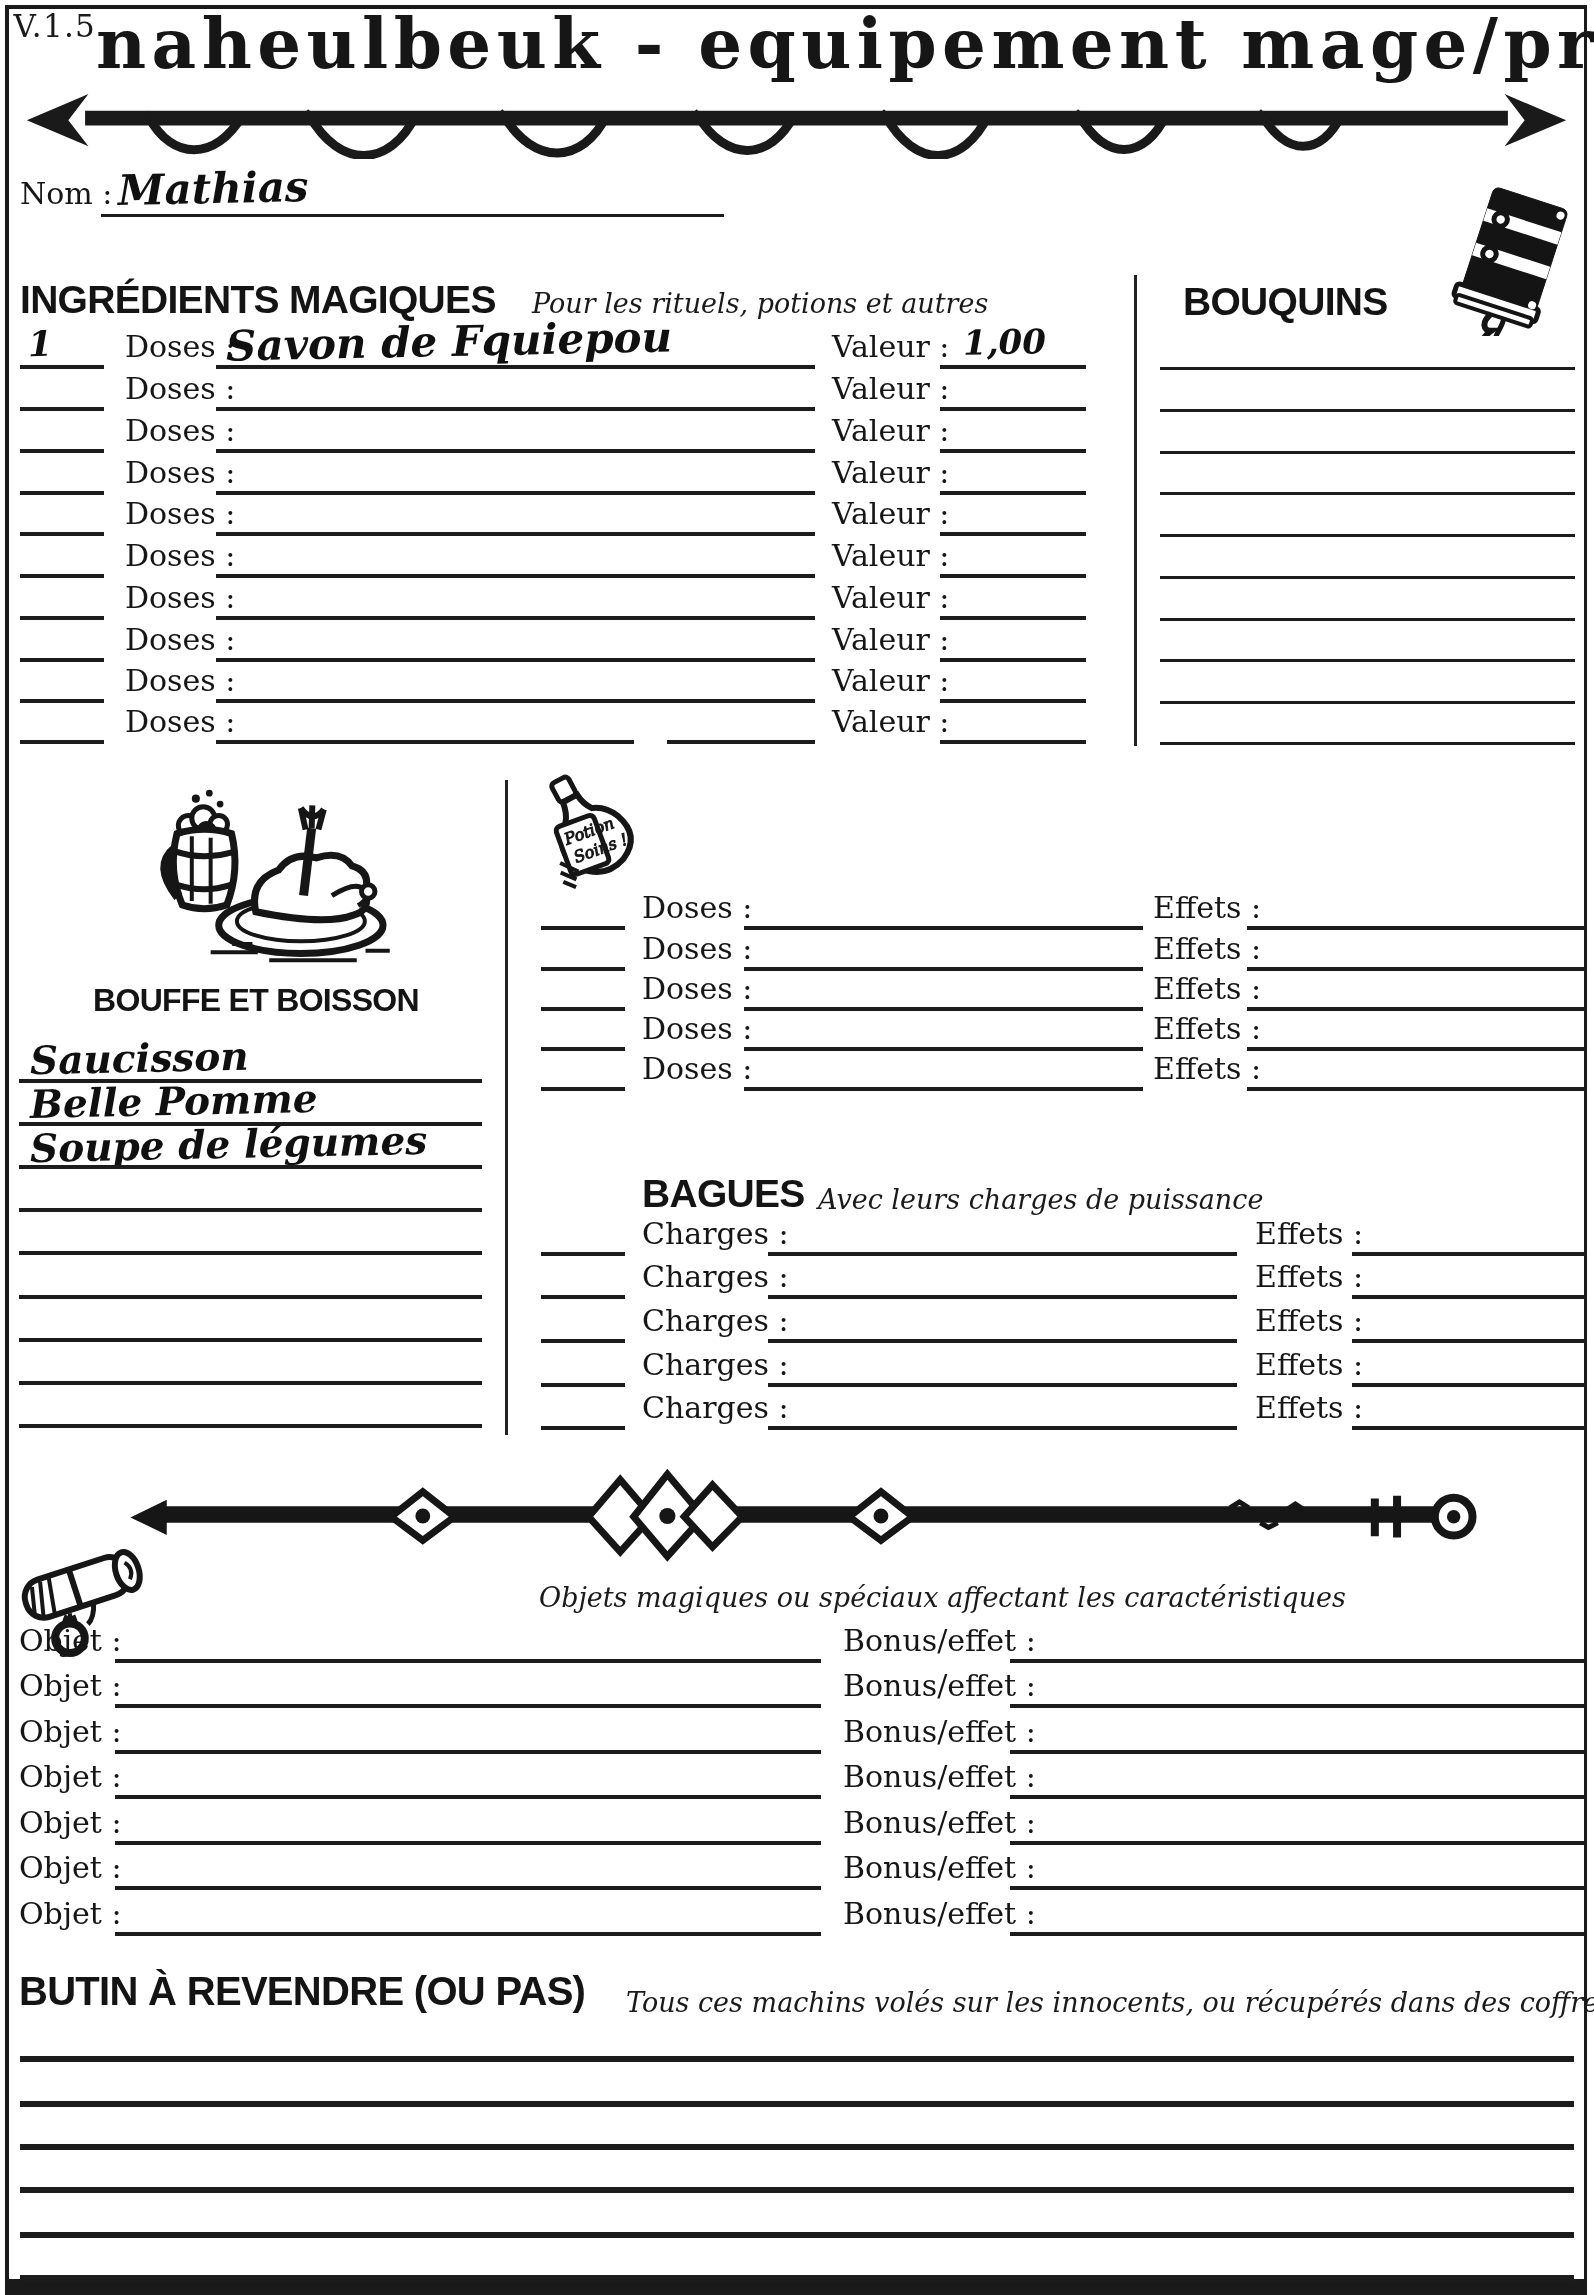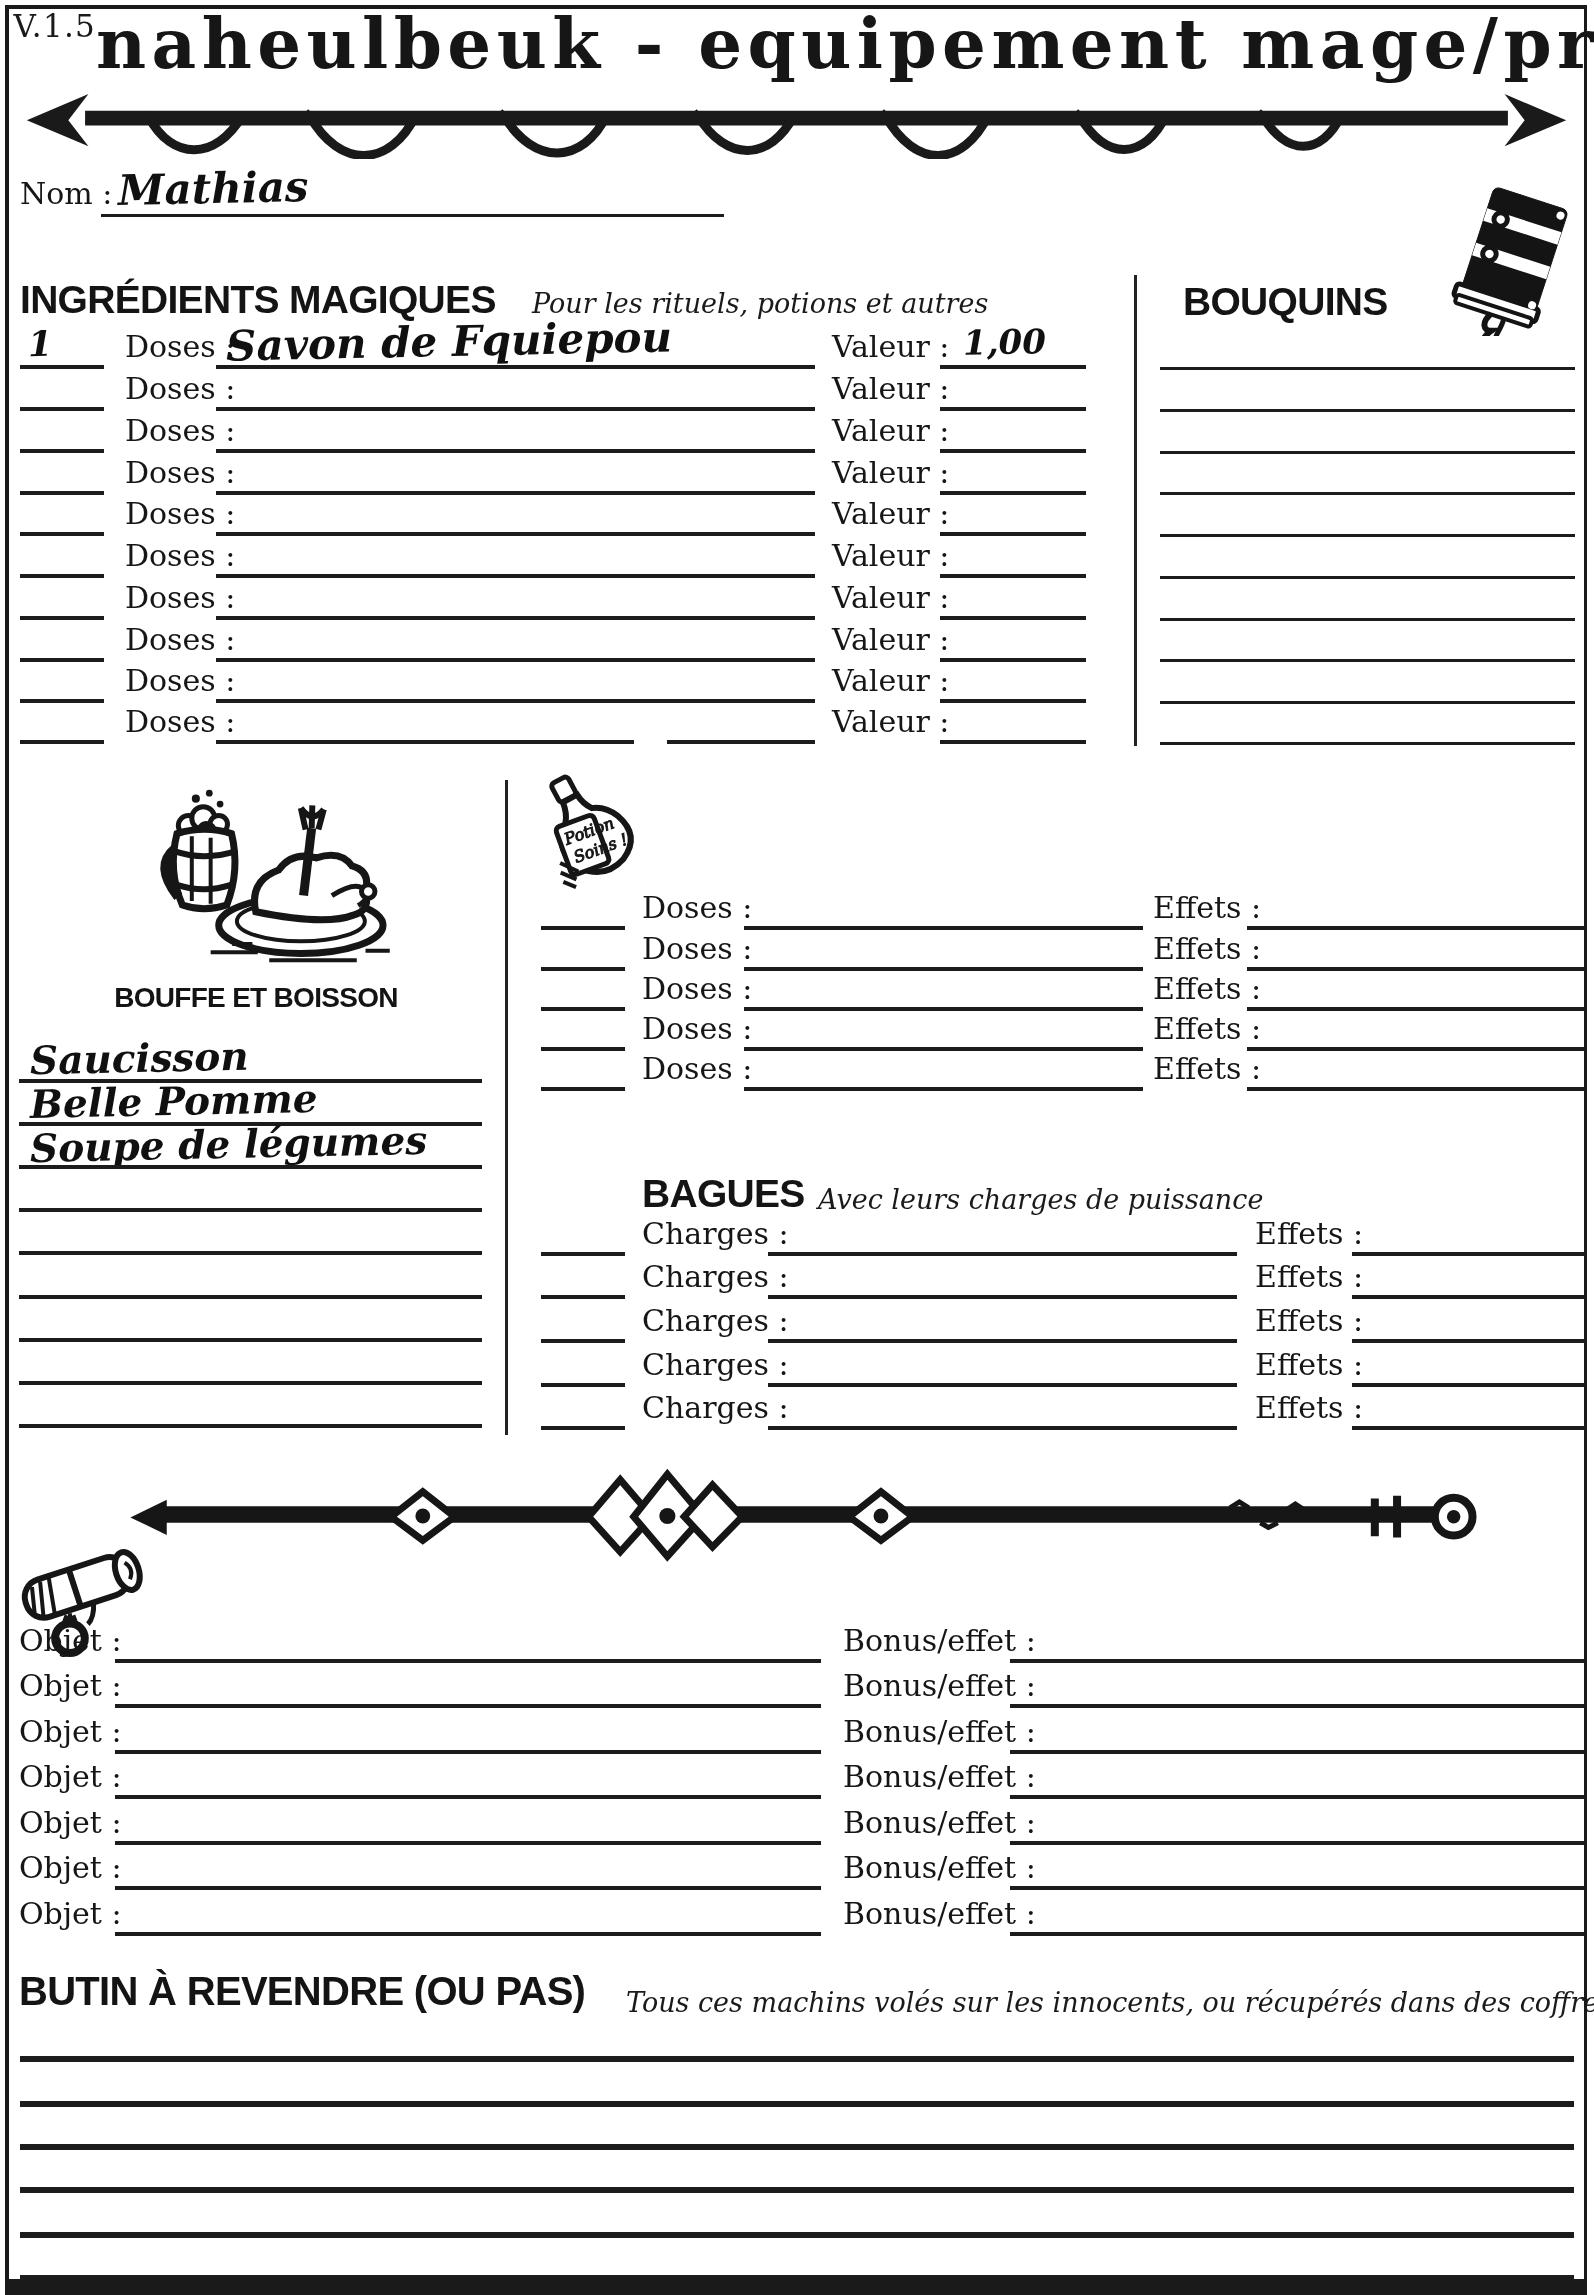--- a/index.html
+++ b/index.html
@@ -220,21 +220,21 @@
       <path d="M185,212 q-10,-46 34,-62 q20,-28 56,-18 q36,-12 53,12 q28,8 20,38 q8,28 -18,35 q-42,16 -145,-5 Z" stroke-width="7"></path>
       <path d="M298,188 q36,-22 47,-9 q13,11 -8,24" stroke-width="5"></path>
       <circle cx="352" cy="182" r="10" stroke-width="5"></circle>
       <path d="M268,88 l-12,100" fill="none" stroke-width="9"></path>
       <path d="M252,58 l7,32 M269,54 l-1,34 M286,60 l-8,30" fill="none" stroke-width="6"></path>
       <path d="M252,58 q17,24 34,2" fill="none" stroke-width="6"></path>
       <path d="M118,272 h70 M205,284 h130 M348,270 h36 M150,260 h30" fill="none" stroke-width="4"></path>
     </g>
   </svg>
 
-  <div class="sec-h" style="left:54px;top:982px;width:404px;text-align:center;font-size:28px">BOUFFE ET BOISSON</div>
+  <div class="sec-h" style="left:54px;top:982px;width:404px;text-align:center;font-size:32px">BOUFFE ET BOISSON</div>
 
   <span class="hand" style="left:30px;top:1035px;font-size:39px">Saucisson</span>
   <div class="line" style="left:19px;top:1079px;width:463px"></div>
   <span class="hand" style="left:30px;top:1078px;font-size:39px">Belle Pomme</span>
   <div class="line" style="left:19px;top:1122px;width:463px"></div>
   <span class="hand" style="left:30px;top:1121px;font-size:39px">Soupe de légumes</span>
   <div class="line" style="left:19px;top:1165px;width:463px"></div>
   <div class="line" style="left:19px;top:1208px;width:463px"></div>
   <div class="line" style="left:19px;top:1251px;width:463px"></div>
   <div class="line" style="left:19px;top:1295px;width:463px"></div>
@@ -362,20 +362,21 @@
       <path d="M100,40 v58" stroke-width="6" fill="none"></path>
       <path d="M120,98 q-6,22 -18,28" stroke-width="5" fill="none"></path>
     </g>
     <g stroke="#161616" fill="#ffffff">
       <circle cx="92" cy="150" r="22" stroke-width="8"></circle>
       <path d="M80,132 l6,-9 h12 l6,9" stroke-width="5" fill="none"></path>
       <path d="M84,124 l3,-8 M92,122 v-9 M100,124 l-3,-8" stroke-width="4" fill="none"></path>
     </g>
   </svg>
 
+  <div class="sub" style="left:539px;top:1582px">Objets magiques ou spéciaux affectant les caractéristiques</div>
 
   <div class="row" style="top:1623px">
     <span class="lbl" style="left:19px">Objet :</span>
     <div class="line" style="left:115px;width:706px"></div>
     <span class="lbl" style="left:843px">Bonus/effet :</span>
     <div class="line" style="left:1010px;width:574px"></div>
   </div>
   <div class="row" style="top:1668px">
     <span class="lbl" style="left:19px">Objet :</span>
     <div class="line" style="left:115px;width:706px"></div>

